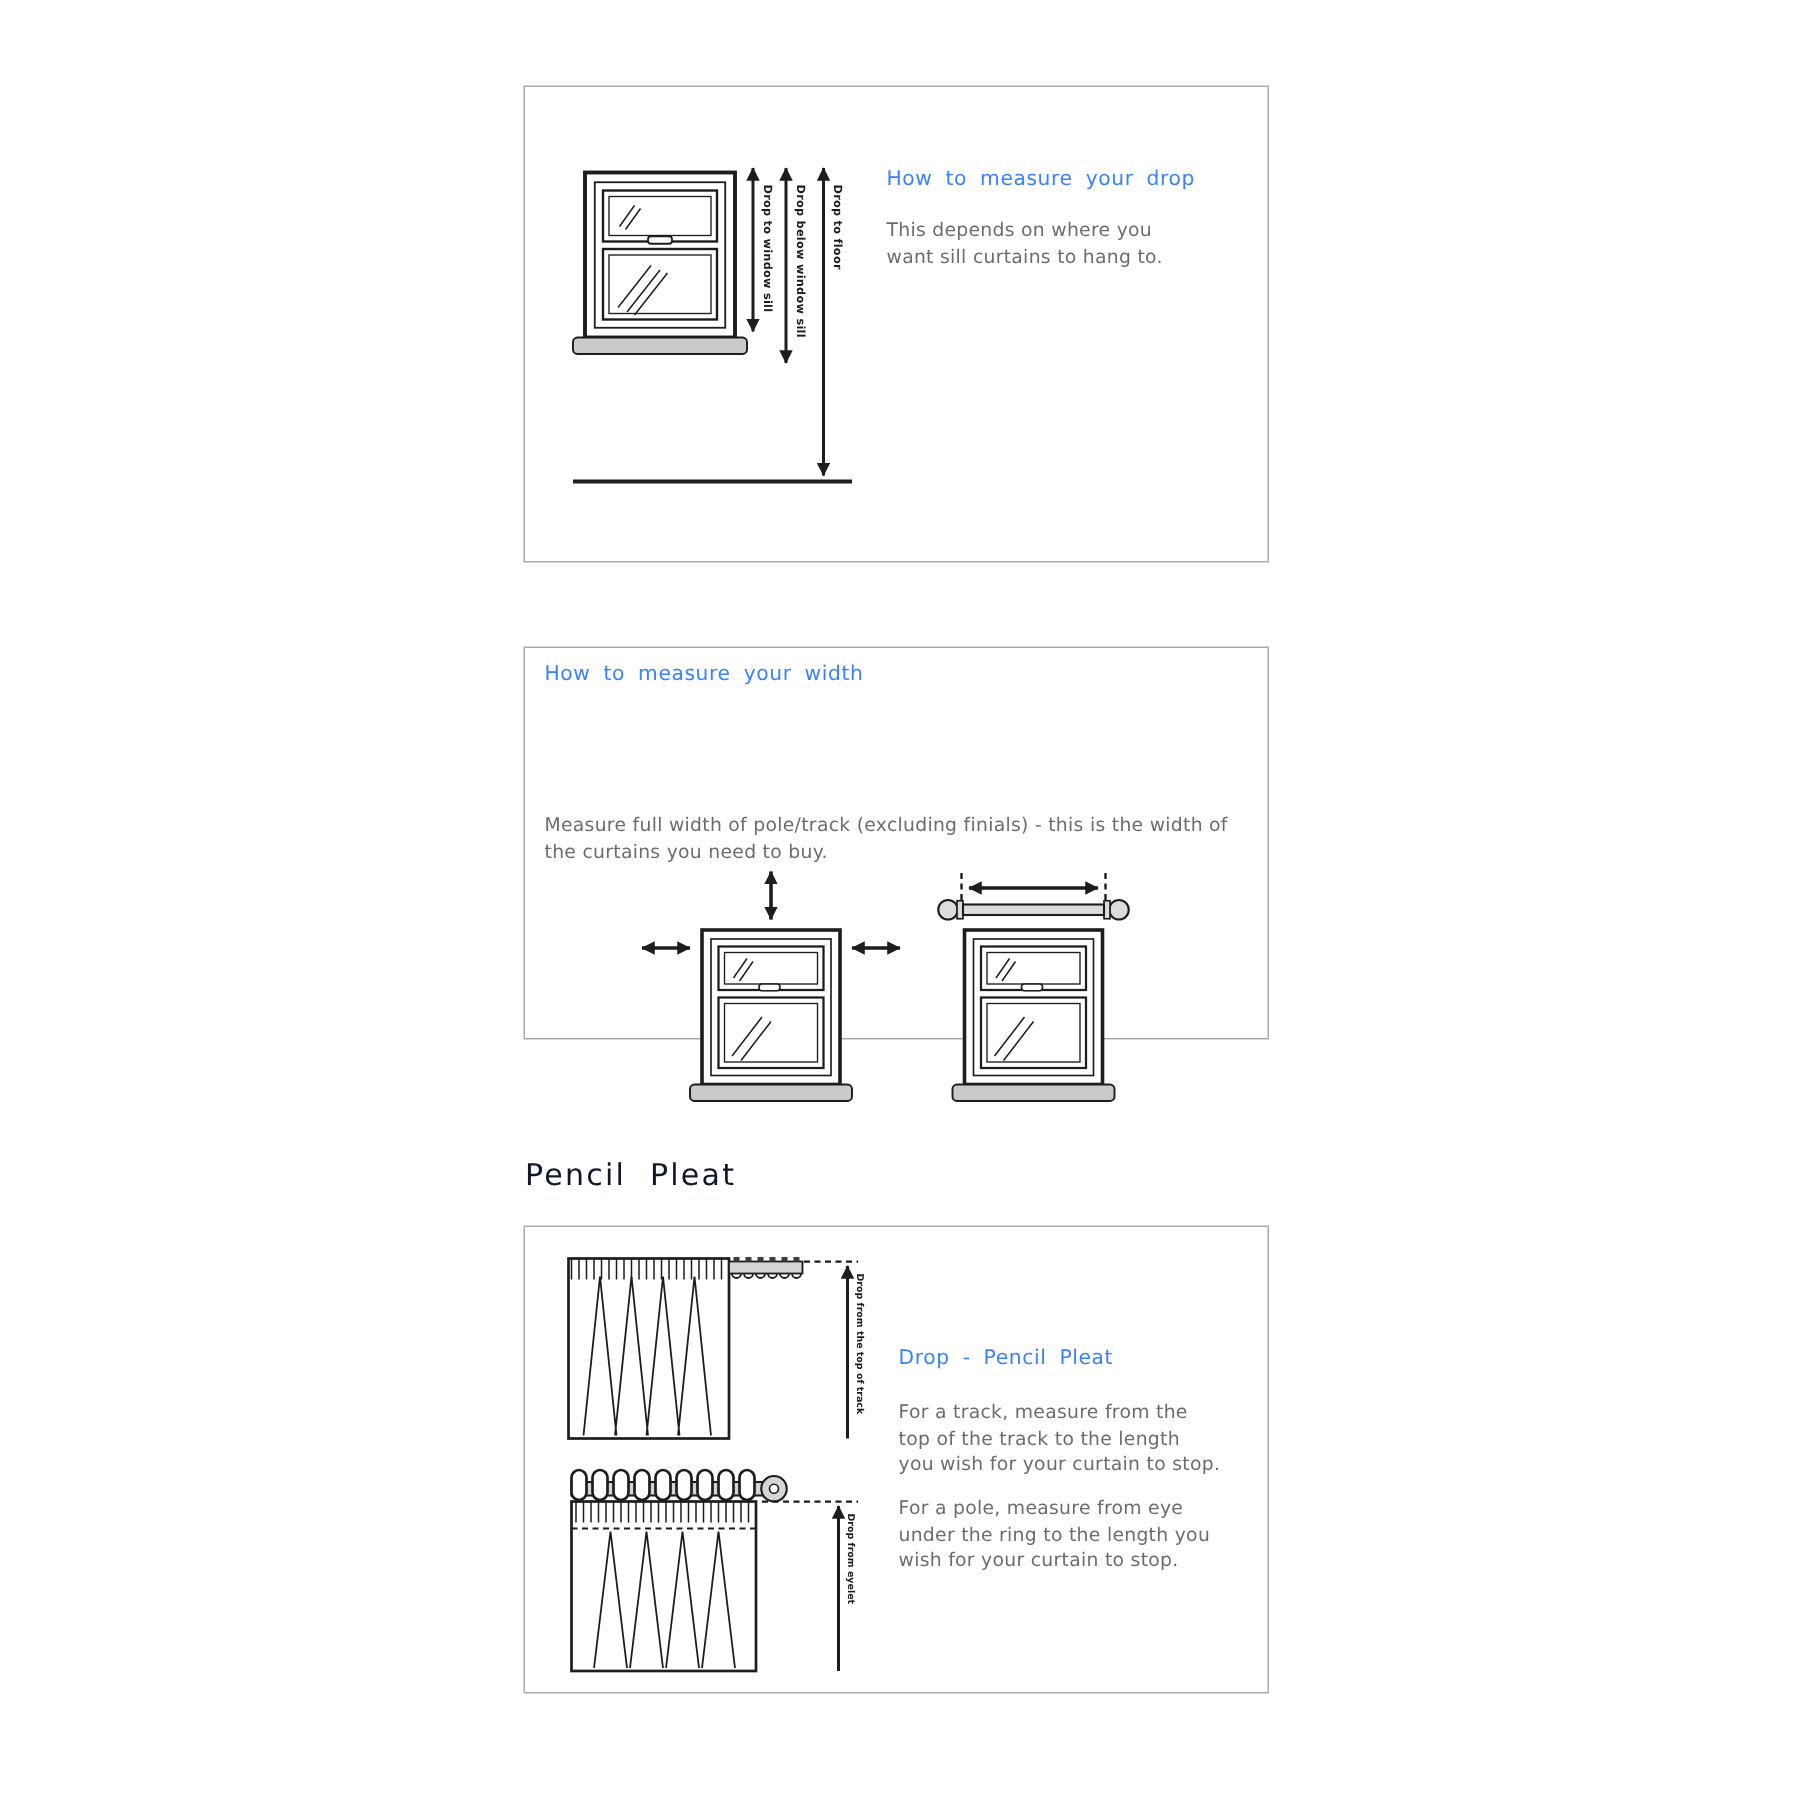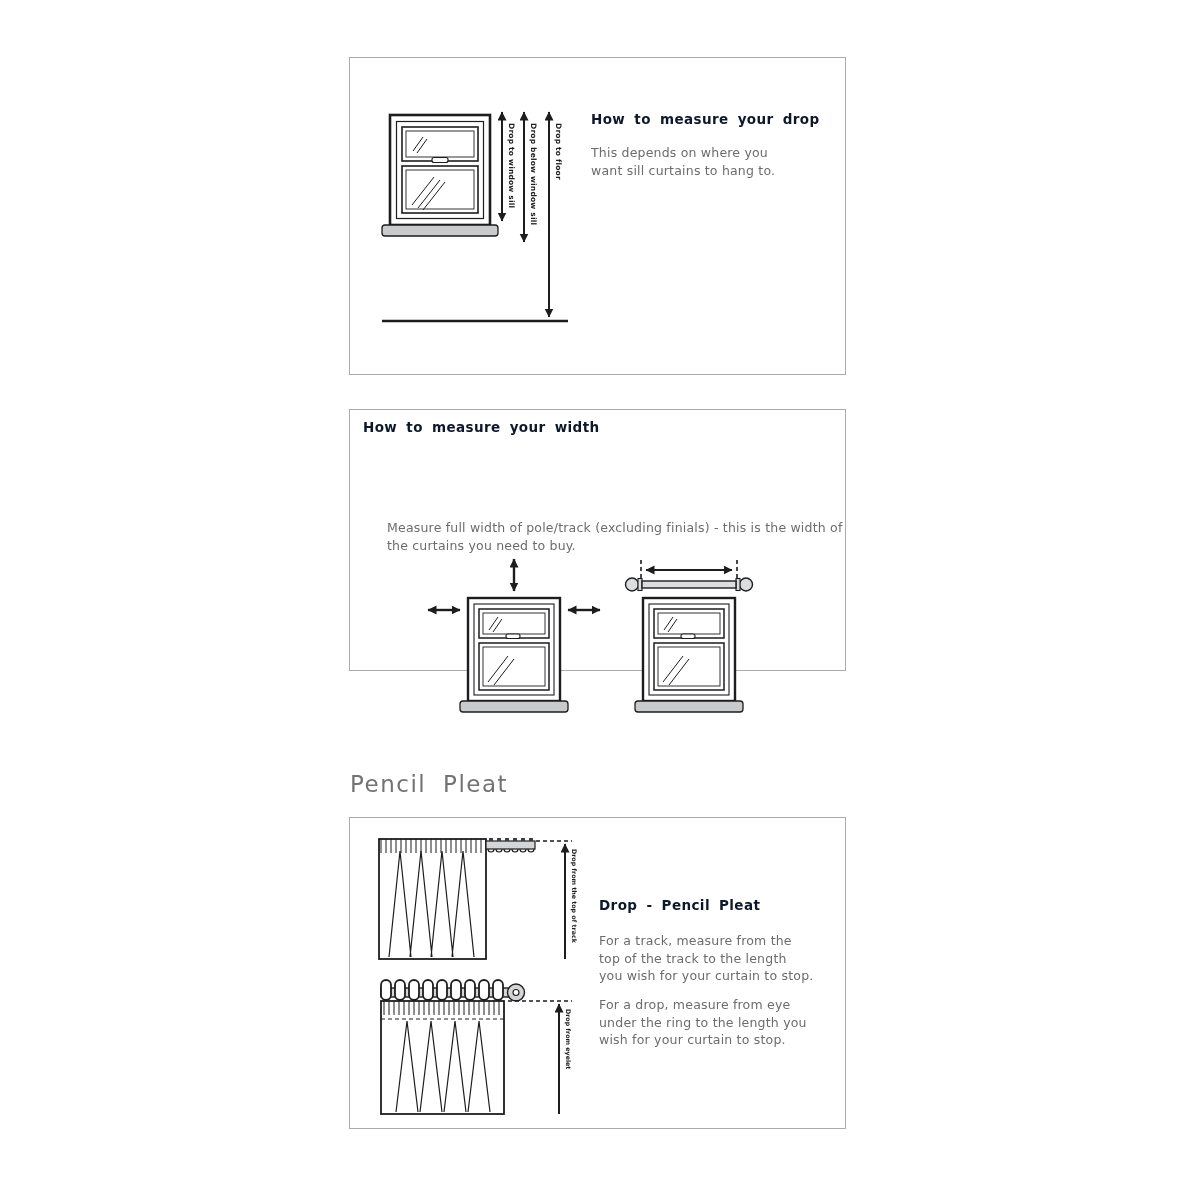--- a/index.html
+++ b/index.html
@@ -5,35 +5,35 @@
   html,body { margin:0; padding:0; }
   body {
     width:1200px; height:1200px; background:#ffffff; position:relative;
     font-family:"DejaVu Sans","Liberation Sans",sans-serif;
   }
   .panel {
     position:absolute; left:349px; width:497px; box-sizing:border-box;
     border:1px solid #ababad; background:#ffffff;
   }
   #panel-drop  { top:57px;  height:318px; }
-  #panel-width { top:409px; height:262px; }
+  #panel-width { top:431px; height:262px; }
   #panel-pleat { top:817px; height:312px; }
   .diagram { position:absolute; left:0; top:0; }
   .pos { position:absolute; }
   .panel-title {
-    font-size:13.5px; font-weight:bold; color:#0f172a;
+    font-size:13.5px; font-weight:normal; color:#3b82f6;
     letter-spacing:.4px; word-spacing:4px; margin:0;
   }
   .body-text {
     font-size:12.5px; color:#6b6c6e; line-height:17.5px;
     white-space:pre; letter-spacing:.2px; margin:0;
   }
   #pleat-heading {
     position:absolute; left:350px; top:771px; margin:0;
-    font-size:23px; font-weight:400; color:#737373;
+    font-size:20px; font-weight:400; color:#0f172a;
     letter-spacing:1.5px; word-spacing:8px;
   }
   .dlabel    { font-family:"DejaVu Sans",sans-serif; font-size:7.5px; font-weight:bold; fill:#1d1d1f; letter-spacing:.2px; }
   .dlabel-sm { font-family:"DejaVu Sans",sans-serif; font-size:6.3px; font-weight:bold; fill:#1d1d1f; }
   svg .ln   { stroke:#1d1d1f; fill:none; }
   svg .fill-white { fill:#ffffff; }
 </style>
 </head>
 <body>
 
@@ -68,21 +68,21 @@
     <text class="dlabel" x="206" y="65" transform="rotate(90 206 65)">Drop to floor</text>
   </svg>
 
   <h3 class="panel-title pos" style="left:241px; top:53px;">How to measure your drop</h3>
   <p class="body-text pos" style="left:241px; top:86px;">This depends on where you
 want sill curtains to hang to.</p>
 </section>
 
 <section class="panel" id="panel-width">
   <h3 class="panel-title pos" style="left:13px; top:9px;">How to measure your width</h3>
-  <p class="body-text pos" style="left:13px; top:109px;margin-left:24px;">Measure full width of pole/track (excluding finials) - this is the width of
+  <p class="body-text pos" style="left:13px; top:109px;">Measure full width of pole/track (excluding finials) - this is the width of
 the curtains you need to buy.</p>
 
   <svg class="diagram" width="495" height="316" viewBox="0 0 495 316">
     <defs>
       <marker id="ah2" markerUnits="userSpaceOnUse" markerWidth="10" markerHeight="10" refX="8.5" refY="4.5" orient="auto-start-reverse">
         <path d="M0 0 L9 4.5 L0 9 z" fill="#1d1d1f"></path>
       </marker>
     </defs>
 
     <g>
@@ -170,16 +170,16 @@
     </g>
     <line class="ln" x1="158" y1="183" x2="222" y2="183" stroke-width="1.5" stroke-dasharray="4 3"></line>
     <line class="ln" x1="209" y1="296" x2="209" y2="186" stroke-width="2" marker-end="url(#ah3)"></line>
     <text class="dlabel-sm" x="215.5" y="191" transform="rotate(90 215.5 191)">Drop from eyelet</text>
   </svg>
 
   <h3 class="panel-title pos" style="left:249px; top:79px;">Drop - Pencil Pleat</h3>
   <p class="body-text pos" style="left:249px; top:114px;">For a track, measure from the
 top of the track to the length
 you wish for your curtain to stop.</p>
-  <p class="body-text pos" style="left:249px; top:178px;">For a drop, measure from eye
+  <p class="body-text pos" style="left:249px; top:178px;">For a pole, measure from eye
 under the ring to the length you
 wish for your curtain to stop.</p>
 </section>
 
 </body></html>

